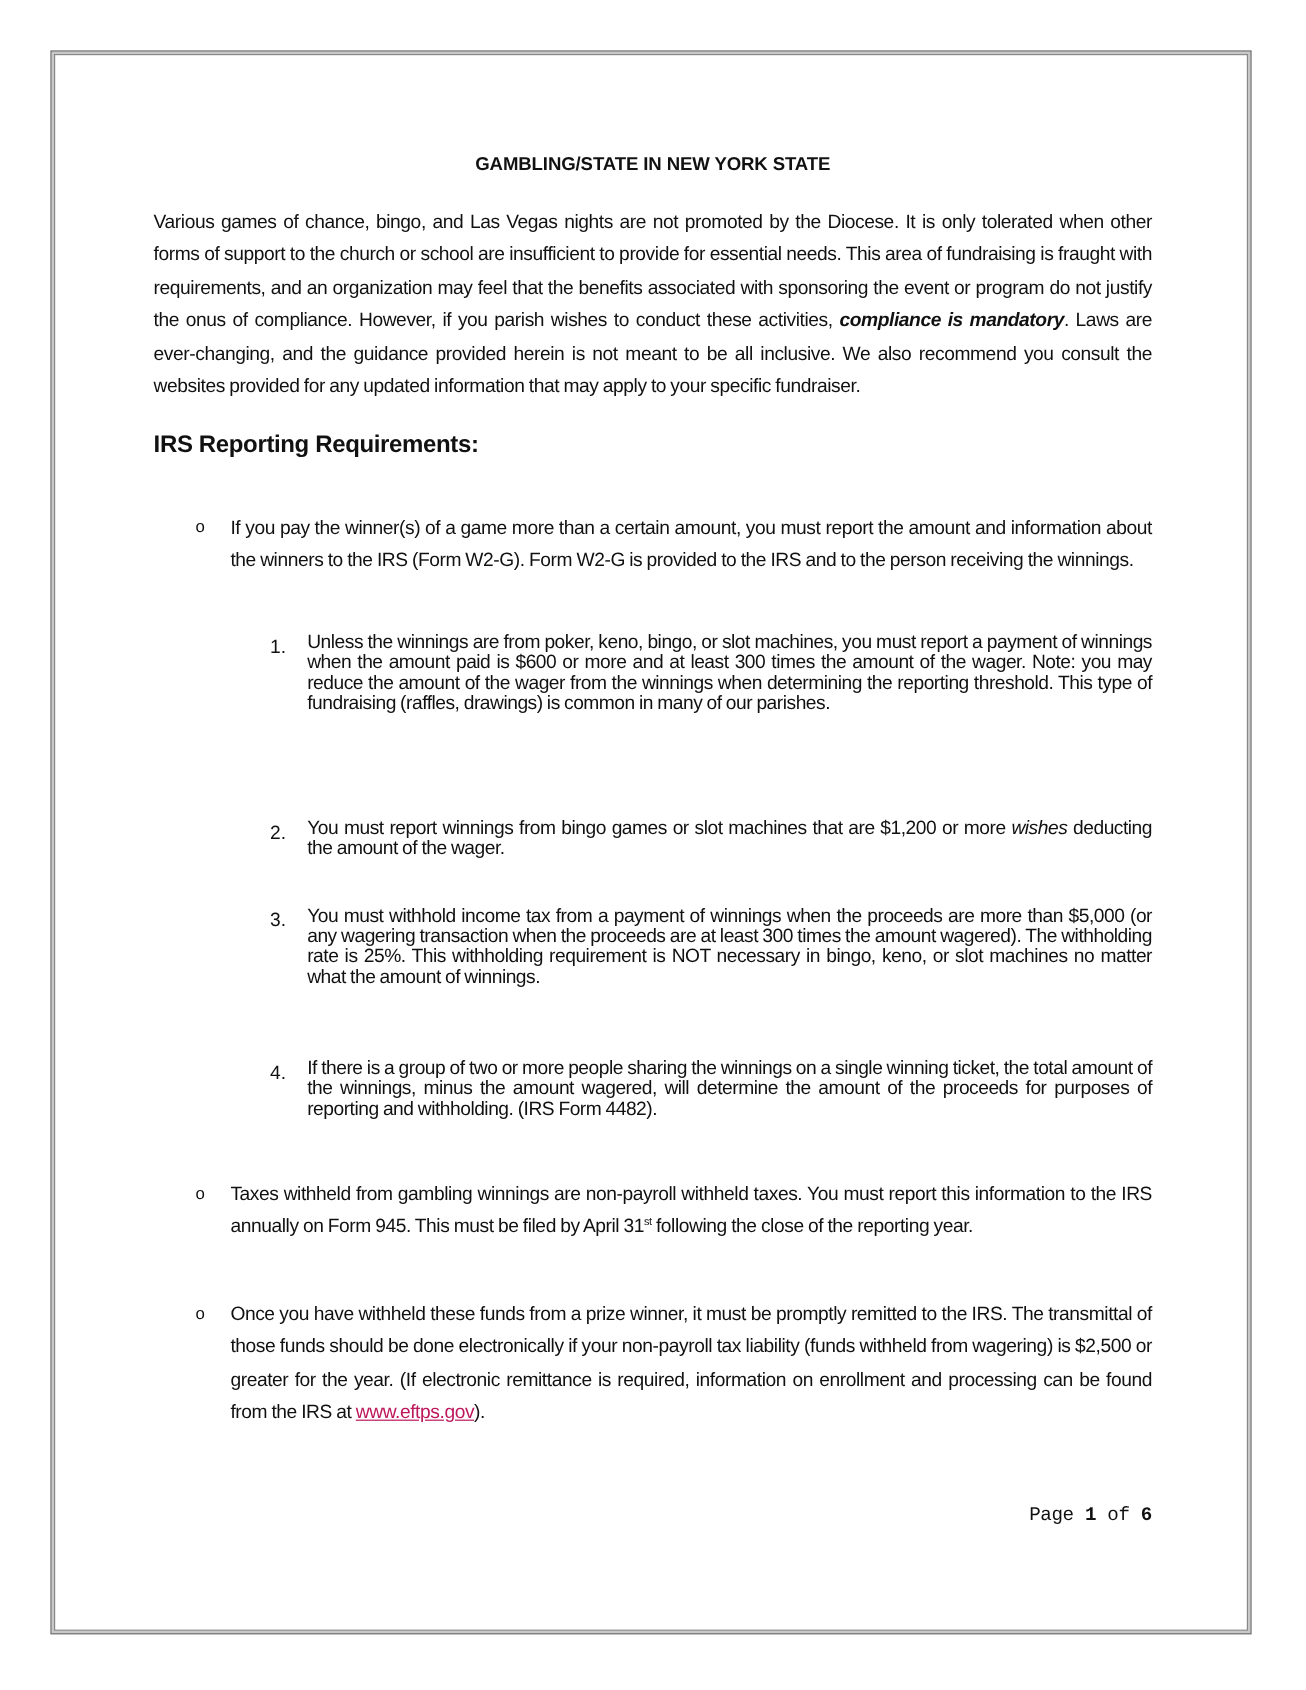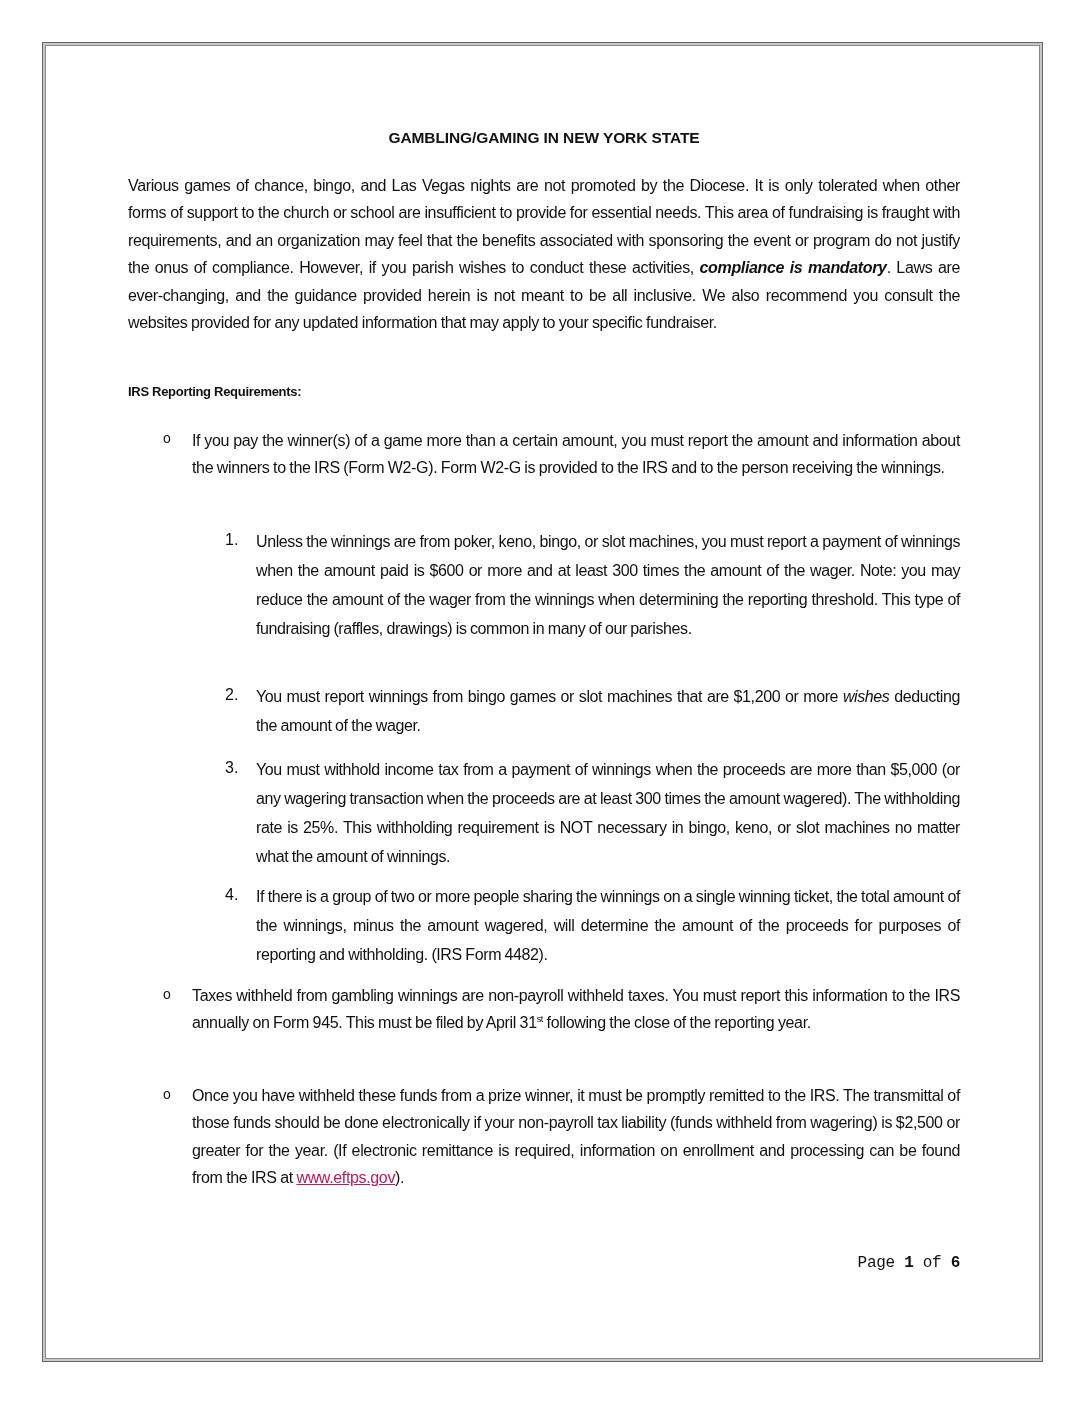--- a/index.html
+++ b/index.html
@@ -4,40 +4,40 @@
 <style>
   html, body { margin: 0; padding: 0; background: #ffffff; }
   body { width: 1088px; height: 1408px; position: relative; overflow: hidden; font-family: "Liberation Sans", sans-serif; color: #111; }
   .frame-outer { position: absolute; left: 42px; top: 42px; width: 1001px; height: 1320px; border: 1px solid #666; box-sizing: border-box; }
   .frame-inner { position: absolute; left: 45px; top: 45px; width: 995px; height: 1314px; border: 1px solid #888; box-sizing: border-box; }
   .frame-mid { position: absolute; left: 43px; top: 43px; width: 999px; height: 1318px; border: 2px solid #c8c8c8; box-sizing: border-box; }
   .content { position: absolute; left: 128px; top: 0; width: 832px; }
   .title { position: absolute; left: 0; width: 832px; top: 129px; text-align: center; font-weight: bold; font-size: 15.5px; letter-spacing: -0.1px; }
   .para { position: absolute; left: 0; width: 832px; font-size: 16px; line-height: 27.4px; text-align: justify; letter-spacing: -0.35px; word-spacing: -0.5px; }
   .intro { top: 172px; }
-  .heading { position: absolute; left: 0; top: 384px; font-weight: bold; font-size: 13px; letter-spacing: -0.3px; }
+  .heading { position: absolute; left: 0; top: 360px; font-weight: bold; font-size: 20px; letter-spacing: -0.3px; }
   .bullet { position: absolute; left: 35px; font-size: 14px; }
   .btext { position: absolute; left: 64px; width: 768px; font-size: 16px; line-height: 27.4px; text-align: justify; letter-spacing: -0.35px; word-spacing: -0.5px; }
   .num { position: absolute; left: 97px; font-size: 16px; }
-  .ntext { position: absolute; left: 128px; width: 704px; font-size: 16px; line-height: 29px; text-align: justify; letter-spacing: -0.4px; word-spacing: -0.5px; }
+  .ntext { position: absolute; left: 128px; width: 704px; font-size: 16px; line-height: 17px; text-align: justify; letter-spacing: -0.4px; word-spacing: -0.5px; }
   .link { color: #be185d; text-decoration: underline; }
   sup { font-size: 9px; line-height: 0; margin-top: 18px; }
   .pager { position: absolute; right: 0; top: 1254px; font-size: 16px; letter-spacing: -0.3px; font-family: Liberation Mono, monospace; }
   .pager b { font-weight: bold; }
 </style>
 </head>
 <body>
 
 <div class="frame-mid"></div>
 <div class="frame-outer"></div>
 <div class="frame-inner"></div>
 
 <div class="content">
 
-  <div class="title">GAMBLING/GAMING IN NEW YORK STATE</div>
+  <div class="title">GAMBLING/STATE IN NEW YORK STATE</div>
 
   <div class="para intro"><span>Various games of chance, bingo, and Las Vegas nights are not promoted by the Diocese.   It is only tolerated when other forms of support to the church or school are insufficient to provide for essential needs.   This area of fundraising is fraught with requirements, and an organization may feel that the benefits associated with sponsoring the event or program do not justify the onus of compliance. However, if you parish wishes to conduct these activities, </span><b><i>compliance is mandatory</i></b><span>.   Laws are ever-changing, and the guidance provided herein is not meant to be all inclusive.   We also recommend you consult the websites provided for any updated information that may apply to your specific fundraiser.</span></div>
 
   <div class="heading">IRS Reporting Requirements:</div>
 
   <div class="bullet" style="top:430px">o</div>
   <div class="btext" style="top:427px">If you pay the winner(s) of a game more than a certain amount, you must report the amount and information about the winners to the IRS (Form W2-G).   Form W2-G is provided to the IRS and to the person receiving the winnings.</div>
 
   <div class="num" style="top:531px">1.</div>
   <div class="ntext" style="top:527px">Unless the winnings are from poker, keno, bingo, or slot machines, you must report a payment of winnings when the amount paid is $600 or more and at least 300 times the amount of the wager.   Note:   you may reduce the amount of the wager from the winnings when determining the reporting threshold.   This type of fundraising (raffles, drawings) is common in many of our parishes.</div>

